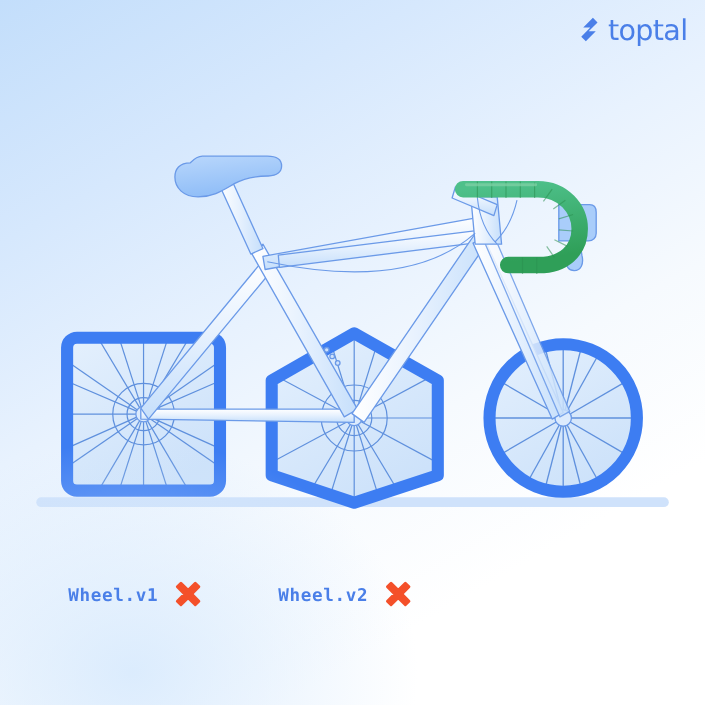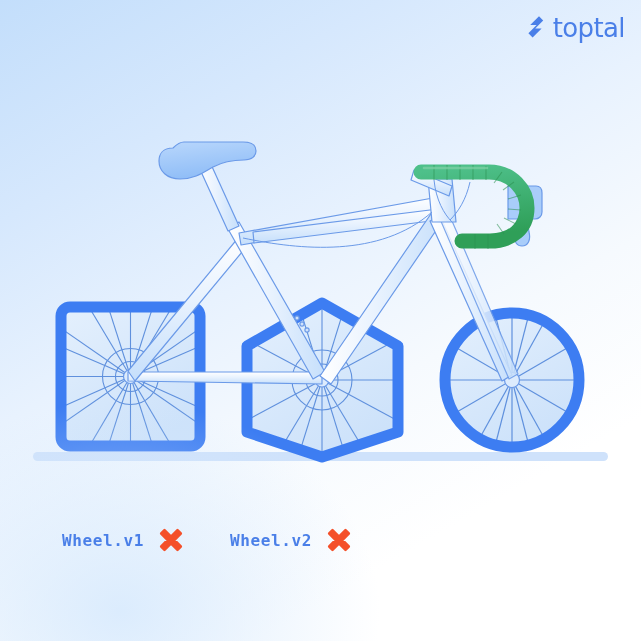--- a/index.html
+++ b/index.html
@@ -299,21 +299,21 @@
   <div id="labels">
 
     <div class="label-group" style="left:62px;">
       <span class="label-text">Wheel.v1</span>
       <svg class="mark-icon" width="26" height="26" viewBox="0 0 26 26">
         <path d="M6.5 3.2 L13 9.7 L19.5 3.2 L22.8 6.5 L16.3 13 L22.8 19.5
                  L19.5 22.8 L13 16.3 L6.5 22.8 L3.2 19.5 L9.7 13 L3.2 6.5 Z" fill="#f4502a" stroke="#f4502a" stroke-width="2.6" stroke-linejoin="round"></path>
       </svg>
     </div>
 
-    <div class="label-group" style="left:230px;">
+    <div class="label-group" style="left:253px;">
       <span class="label-text">Wheel.v2</span>
       <svg class="mark-icon" width="26" height="26" viewBox="0 0 26 26">
         <path d="M6.5 3.2 L13 9.7 L19.5 3.2 L22.8 6.5 L16.3 13 L22.8 19.5
                  L19.5 22.8 L13 16.3 L6.5 22.8 L3.2 19.5 L9.7 13 L3.2 6.5 Z" fill="#f4502a" stroke="#f4502a" stroke-width="2.6" stroke-linejoin="round"></path>
       </svg>
     </div>
 
 
   </div>
 

